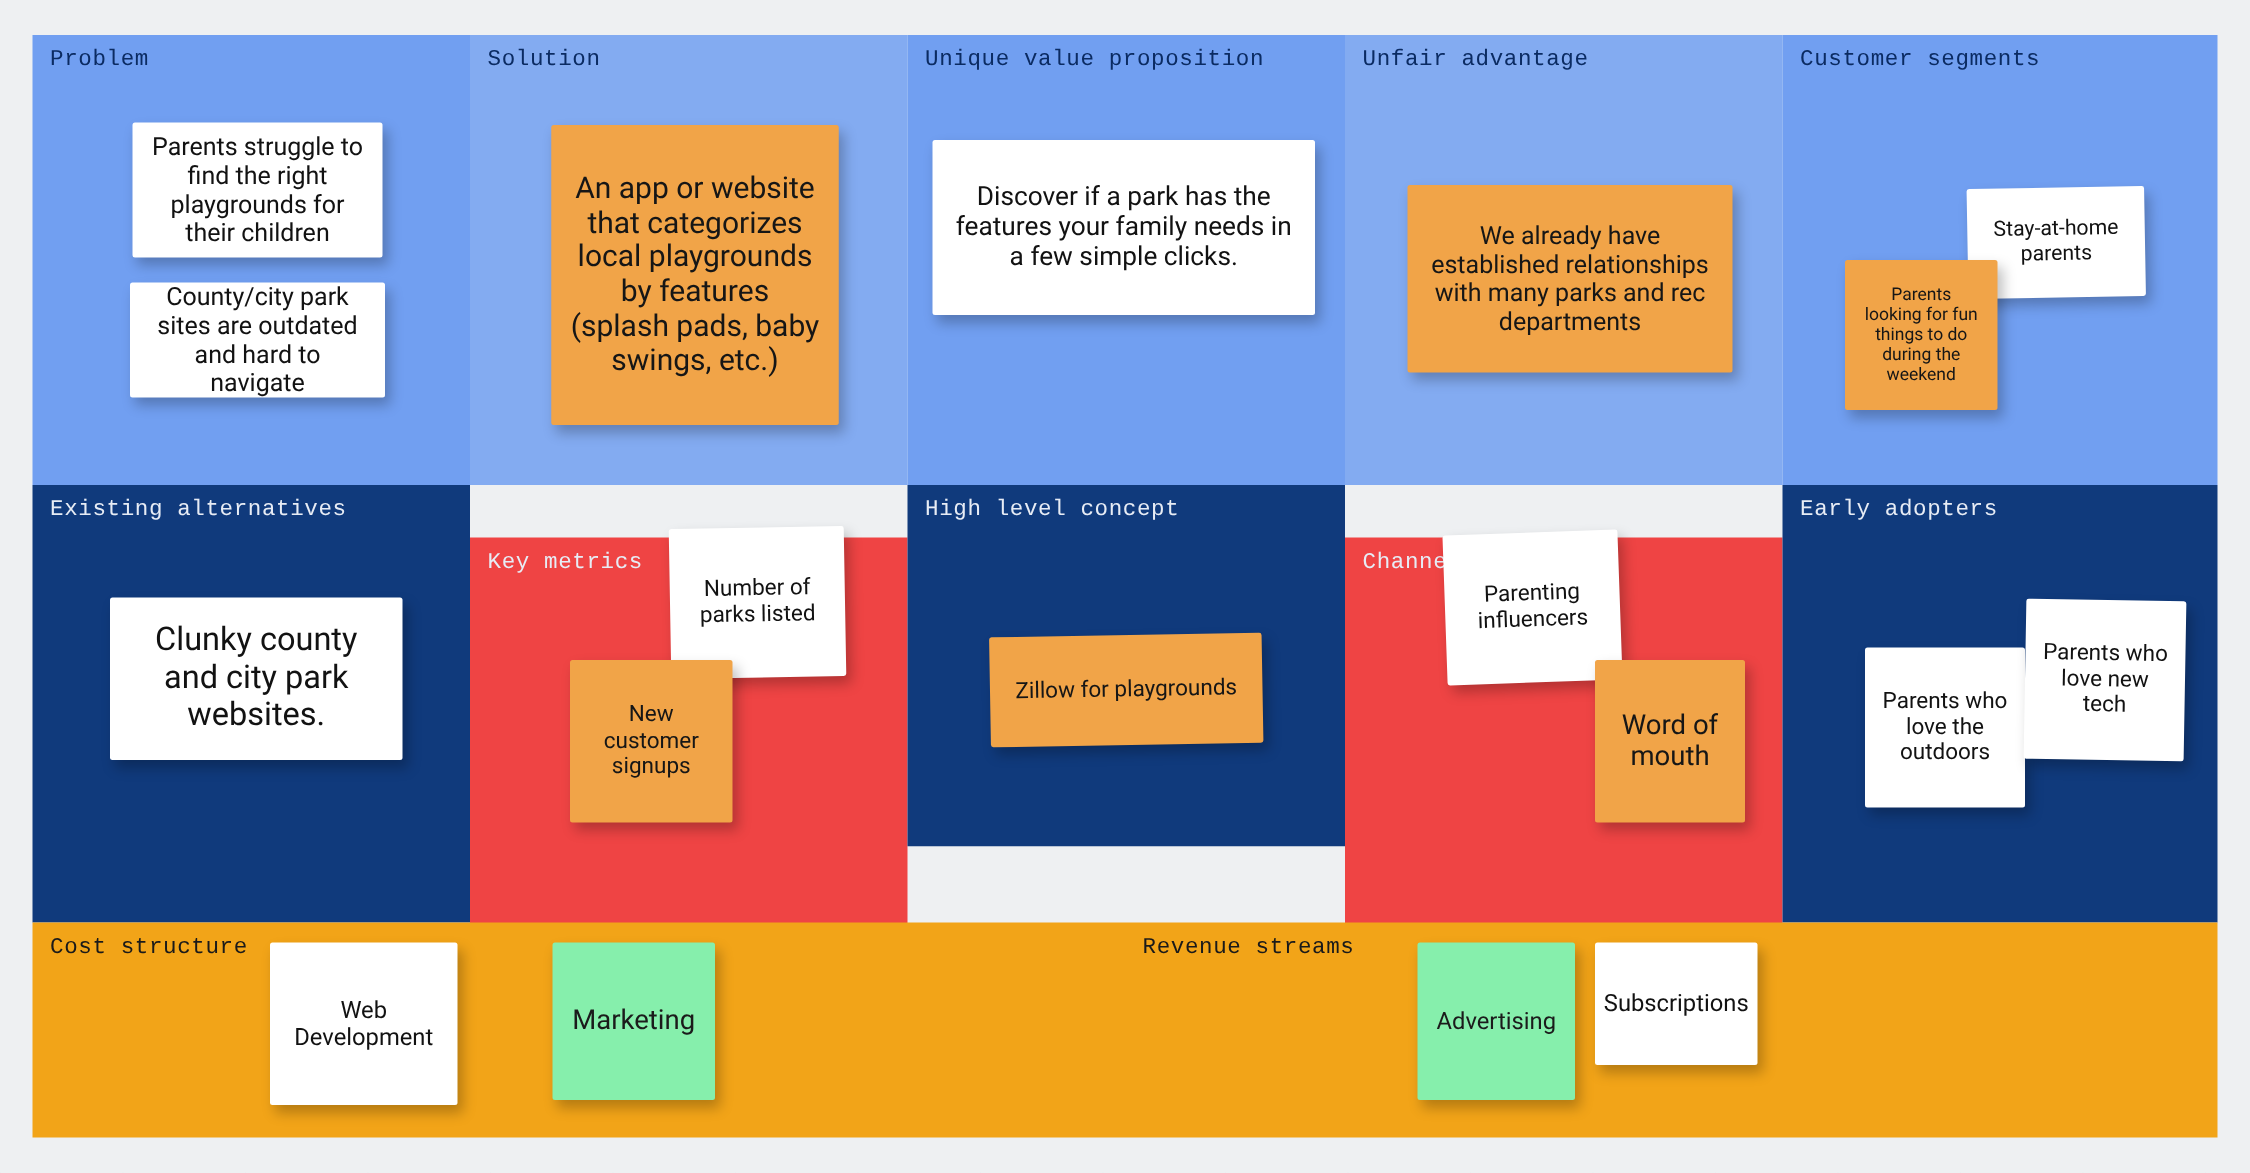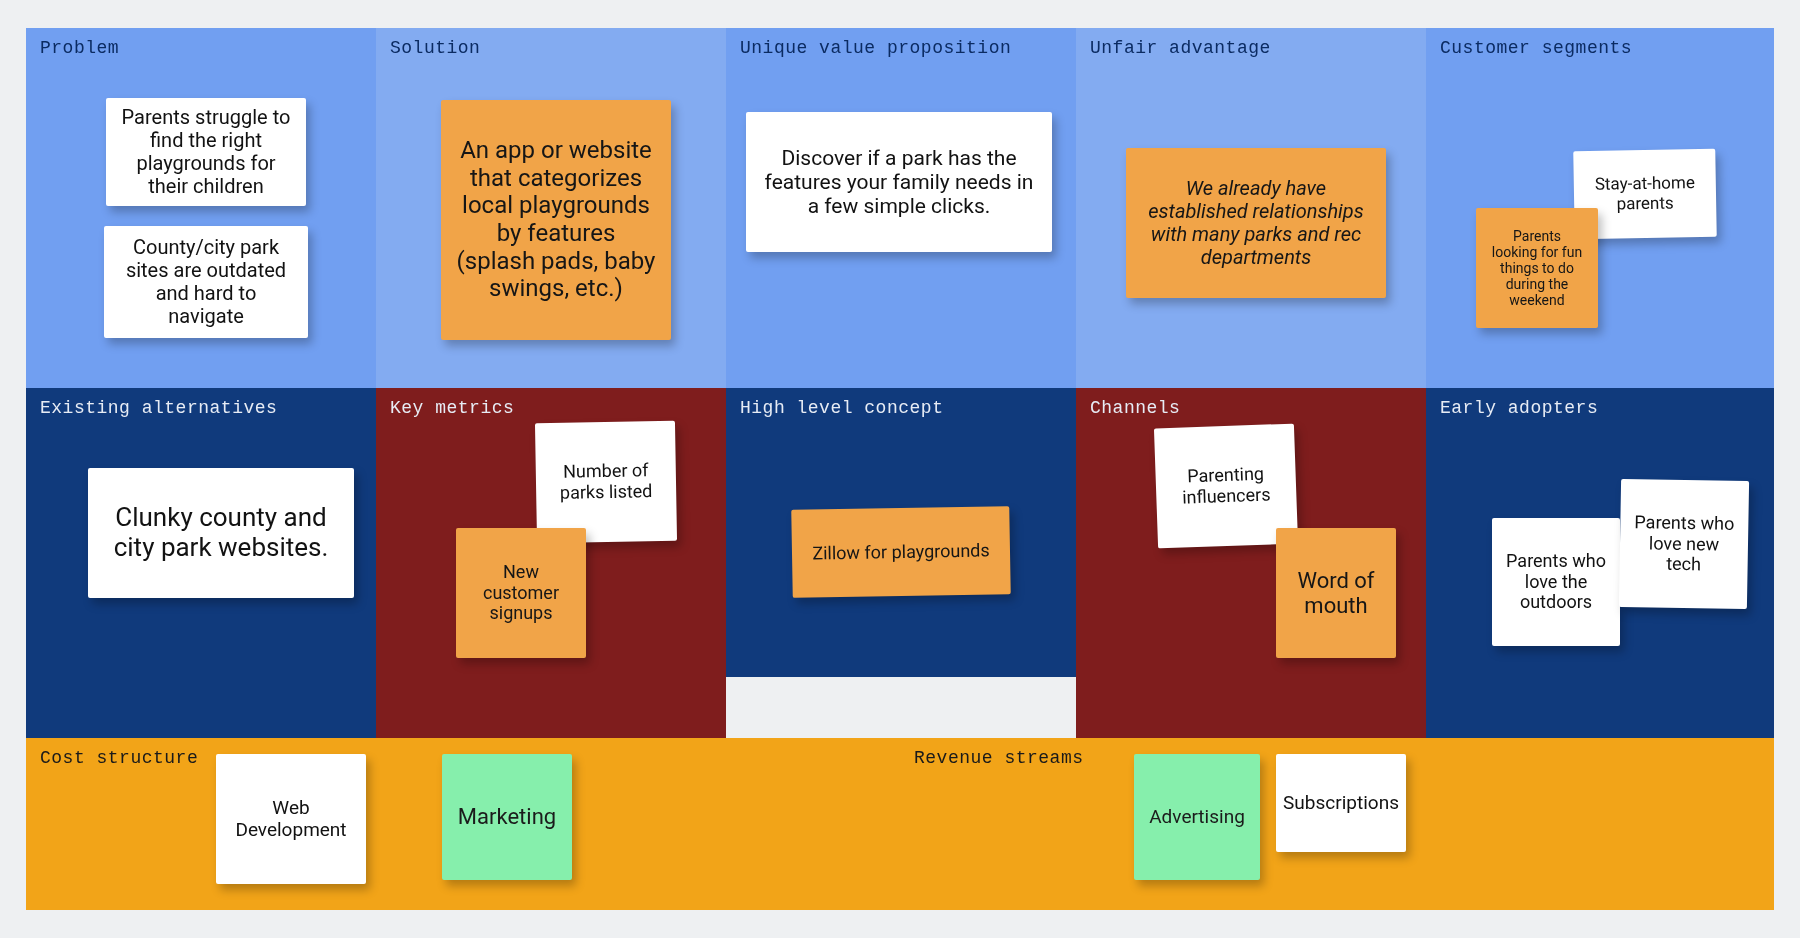--- a/index.html
+++ b/index.html
@@ -6,21 +6,21 @@
   .board{position:absolute;left:26px;top:28px;width:1748px;height:882px;}
   .cell{position:absolute;box-sizing:border-box;padding:10px 14px;}
   .cell-title{font-family:"Courier New",Courier,monospace;font-size:18px;letter-spacing:.5px;}
   
   .r1{background:#719ff1;}
   .r1 .cell-title{color:#0b2b62;}
   .r1.alt{background:#83abf1;} 
   
   .r2{background:#103a7c;}
   .r2 .cell-title{color:#e7ecf5;}
-  .r2.alt{background:#7f1d1d;}
+  .r2.alt{background:#ef4444;margin-top:42px;}
   
   .r3{background:#f2a418;}
   .r3 .cell-title{color:#1a1a1a;}
   .r3.alt{background:#f2a418;}
   
   .sticky{position:absolute;box-sizing:border-box;padding:10px 14px;border-radius:2px;box-shadow:4px 6px 10px rgba(0,0,0,.25);display:flex;align-items:center;justify-content:center;text-align:center;line-height:1.15;}
   .sticky.white{background:#ffffff;color:#121212;}
   .sticky.orange{background:#f1a448;color:#161616;}
   .sticky.lblue{background:#86efac;color:#1b1b1b;}
   
@@ -64,32 +64,32 @@
     </div>
 
   <div class="cell r3" style="left:0px;   top:710px;width:874px;height:172px;">
       <div class="cell-title">Cost structure</div>
     </div>
   <div class="cell r3 alt" style="left:874px; top:710px;width:874px;height:172px;">
       <div class="cell-title">Revenue streams</div>
     </div>
 
   <div class="sticky white" style="left:80px;top:70px;width:200px;height:108px;font-size:20px;">Parents struggle to find the right playgrounds for their children</div>
-  <div class="sticky white" style="left:78px;top:198px;width:204px;height:112px;font-size:20px;">County/city park sites are outdated and hard to navigate</div>
+  <div class="sticky white" style="left:78px;top:198px;width:204px;height:92px;font-size:20px;">County/city park sites are outdated and hard to navigate</div>
 
   <div class="sticky orange" style="left:415px;top:72px;width:230px;height:240px;font-size:24px;">An app or website that categorizes local playgrounds by features (splash pads, baby swings, etc.)</div>
 
   <div class="sticky white" style="left:720px;top:84px;width:306px;height:140px;font-size:21px;">Discover if a park has the features your family needs in a few simple clicks.</div>
 
-  <div class="sticky orange" style="left:1100px;top:120px;width:260px;height:150px;font-size:20px;font-style:italic;">We already have established relationships with many parks and rec departments</div>
+  <div class="sticky orange" style="left:1100px;top:120px;width:260px;height:150px;font-size:20px;">We already have established relationships with many parks and rec departments</div>
 
   <div class="sticky white" style="left:1548px;top:122px;width:142px;height:88px;font-size:17px;transform:rotate(-1deg);">Stay-at-home parents</div>
   <div class="sticky orange" style="left:1450px;top:180px;width:122px;height:120px;font-size:14px;">Parents looking for fun things to do during the weekend</div>
 
-  <div class="sticky white" style="left:62px;top:440px;width:266px;height:130px;font-size:26px;">Clunky county and city park websites.</div>
+  <div class="sticky white" style="left:62px;top:450px;width:234px;height:130px;font-size:26px;">Clunky county and city park websites.</div>
 
   <div class="sticky white" style="left:510px;top:394px;width:140px;height:120px;font-size:18px;transform:rotate(-1deg);">Number of parks listed</div>
   <div class="sticky orange" style="left:430px;top:500px;width:130px;height:130px;font-size:18px;">New customer signups</div>
 
   <div class="sticky orange" style="left:766px;top:480px;width:218px;height:88px;font-size:18px;transform:rotate(-1deg);">Zillow for playgrounds</div>
 
   <div class="sticky white" style="left:1130px;top:398px;width:140px;height:120px;font-size:18px;transform:rotate(-2deg);">Parenting influencers</div>
   <div class="sticky orange" style="left:1250px;top:500px;width:120px;height:130px;font-size:22px;">Word of mouth</div>
 
   <div class="sticky white" style="left:1450px;top:490px;width:128px;height:128px;font-size:18px;margin-left:16px;">Parents who love the outdoors</div>

